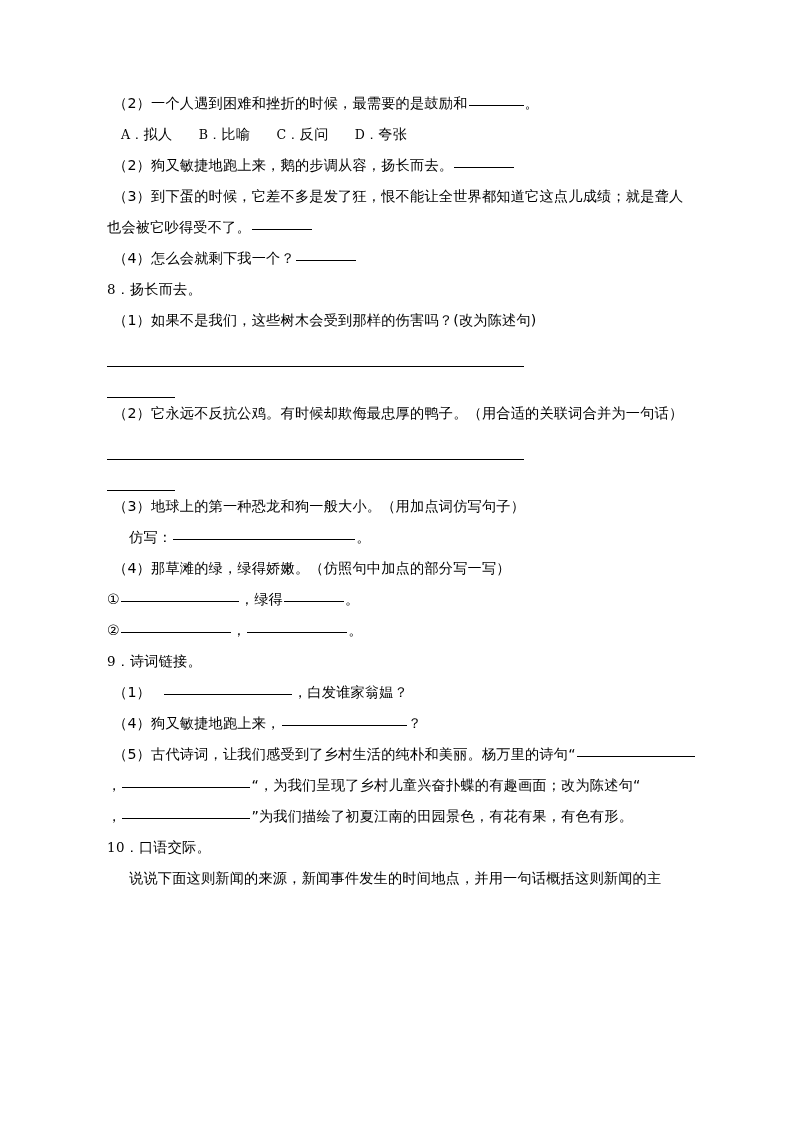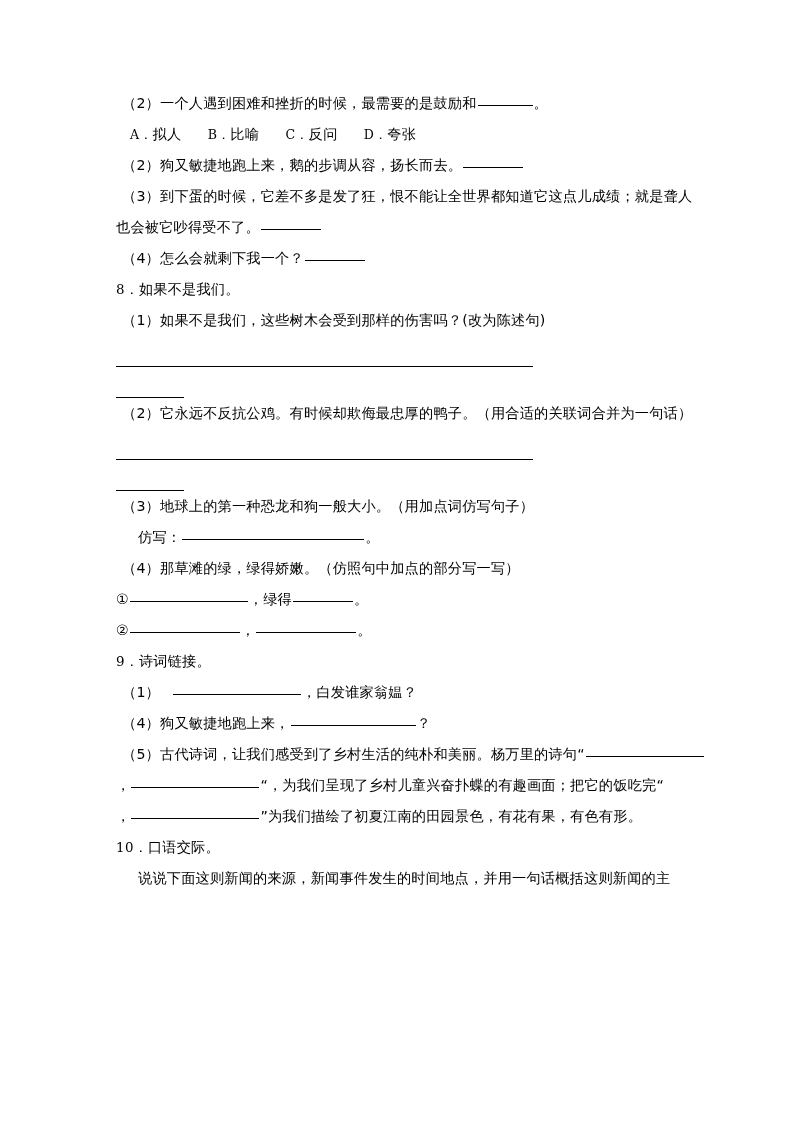--- a/index.html
+++ b/index.html
@@ -11,21 +11,21 @@
     position: relative;
     width: 794px;
     height: 1123px;
     background: #ffffff;
     overflow: hidden;
     font-family: "DejaVu Serif", "Liberation Serif", serif;
     color: #000000;
   }
   .content {
     position: absolute;
-    left: 116px;
+    left: 107px;
     top: 88px;
     width: 557px;
   }
   
   .line {
     font-size: 14.2px;
     line-height: 31px;
     letter-spacing: 0.2px;
     white-space: nowrap;
     color: #000;
@@ -128,21 +128,21 @@
     </div>
     <div class="line">
       <span class="cjk">也会被它吵得受不了。</span><span class="blank b60"></span>
     </div>
 
     <div class="line sub">
       <span class="cjk">（4）</span><span class="cjk">怎么会就剩下我一个？</span><span class="blank b60"></span>
     </div>
 
     <div class="line">
-      <span class="num">8．</span><span class="cjk">如果不是我们。</span>
+      <span class="num">8．</span><span class="cjk">扬长而去。</span>
     </div>
 
     <div class="line sub">
       <span class="cjk">（1）</span><span class="cjk">如果不是我们，这些树木会受到那样的伤害吗？(改为陈述句)</span>
     </div>
     <div class="rule-row">
       <div class="rule-full"></div>
     </div>
     <div class="rule-row">
       <div class="rule-short"></div>
@@ -183,21 +183,21 @@
       <span class="cjk">（1）</span><span class="gap-sm"></span><span class="blank b128"></span><span class="cjk">，白发谁家翁媪？</span>
     </div>
     <div class="line sub">
       <span class="cjk">（4）</span><span class="cjk">狗又敏捷地跑上来，</span><span class="blank b125"></span><span class="q">？</span>
     </div>
 
     <div class="line sub">
       <span class="cjk">（5）</span><span class="cjk">古代诗词，让我们感受到了乡村生活的纯朴和美丽。杨万里的诗句</span><span class="cjk">“</span><span class="blank b118"></span>
     </div>
     <div class="line">
-      <span class="cjk">，</span><span class="blank b128"></span><span class="cjk">“</span><span class="cjk">，为我们呈现了乡村儿童兴奋扑蝶的有趣画面；把它的饭吃完</span><span class="cjk">“</span>
+      <span class="cjk">，</span><span class="blank b128"></span><span class="cjk">“</span><span class="cjk">，为我们呈现了乡村儿童兴奋扑蝶的有趣画面；改为陈述句</span><span class="cjk">“</span>
     </div>
     <div class="line">
       <span class="cjk">，</span><span class="blank b128"></span><span class="cjk">”</span><span class="cjk">为我们描绘了初夏江南的田园景色，有花有果，有色有形。</span>
     </div>
 
     <div class="line">
       <span class="num">10．</span><span class="cjk">口语交际。</span>
     </div>
     <div class="line sub2">
       <span class="cjk">说说下面这则新闻的来源，新闻事件发生的时间地点，并用一句话概括这则新闻的主</span>

